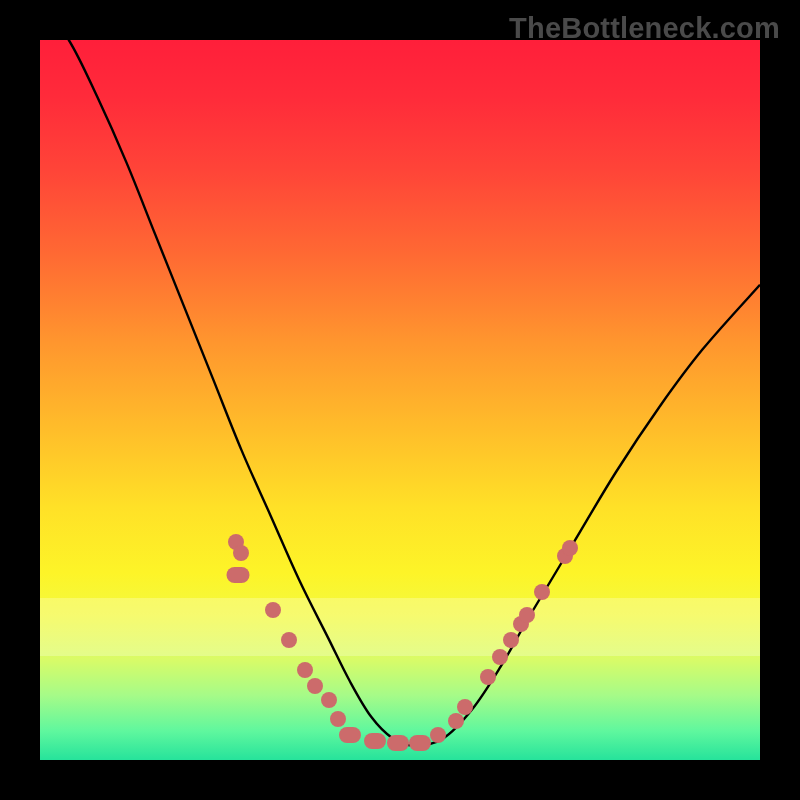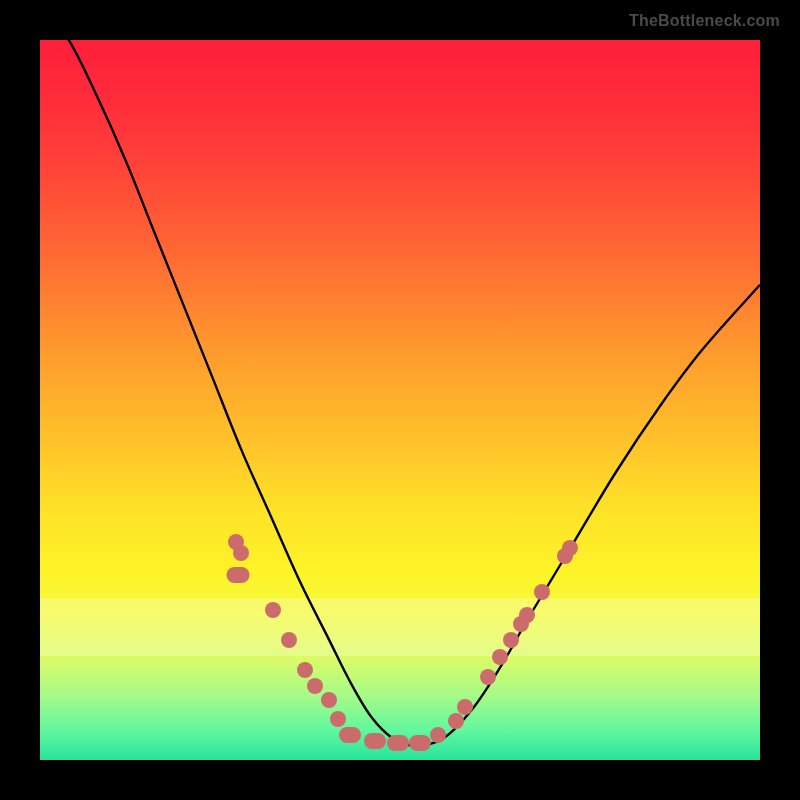--- a/index.html
+++ b/index.html
@@ -53,21 +53,21 @@
     right: 0;
     top: 77.5%;
     height: 8%;
     background: rgba(255,255,255,0.25);
   }
   .watermark {
     position: absolute;
     top: 12px;
     right: 20px;
     color: #4a4a4a;
-    font-size: 16px;
+    font-size: 29px;
     font-weight: 600;
     letter-spacing: 0.2px;
     user-select: none;
   }
   svg.curve {
     position: absolute;
     inset: 0;
   }
   .spot {
     width: 16px;

